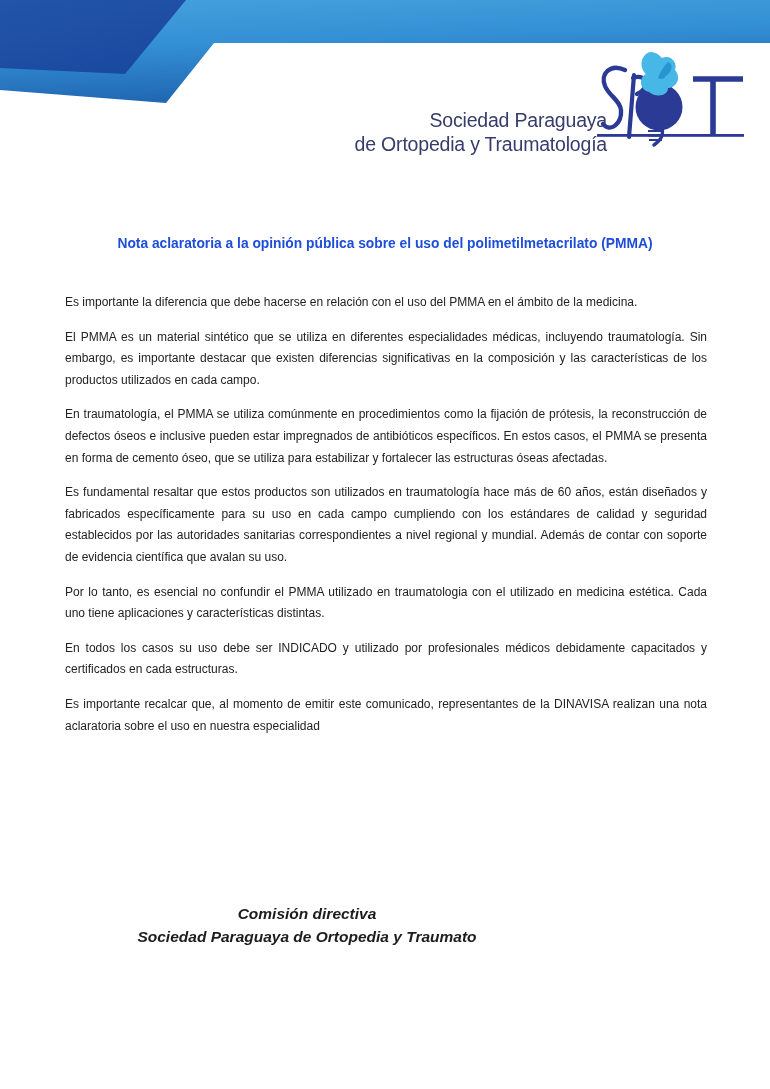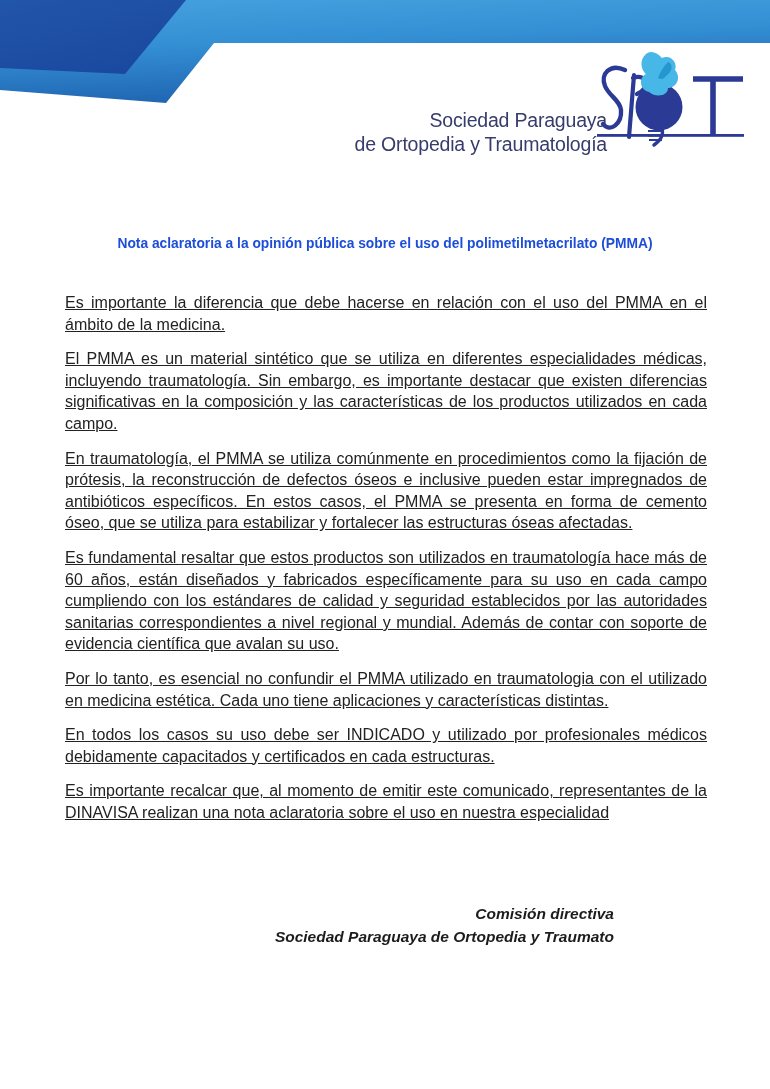--- a/index.html
+++ b/index.html
@@ -44,31 +44,30 @@
   }
   .doc-body {
     position: absolute;
     top: 292px;
     left: 65px;
     width: 642px;
     color: #222222;
   }
   .doc-body p {
     margin: 0 0 13px 0;
-    font-size: 16px;
+    font-size: 12px;
     line-height: 21.6px;
     text-align: justify;
-    text-decoration: underline;
   }
   .signature {
     position: absolute;
     top: 903px;
     left: 0;
     width: 614px;
-    text-align: right;
+    text-align: center;
     font-weight: bold;
     font-style: italic;
     font-size: 15.5px;
     line-height: 22.5px;
     color: #1c1c1c;
   }
 </style>
 </head>
 <body>
 

